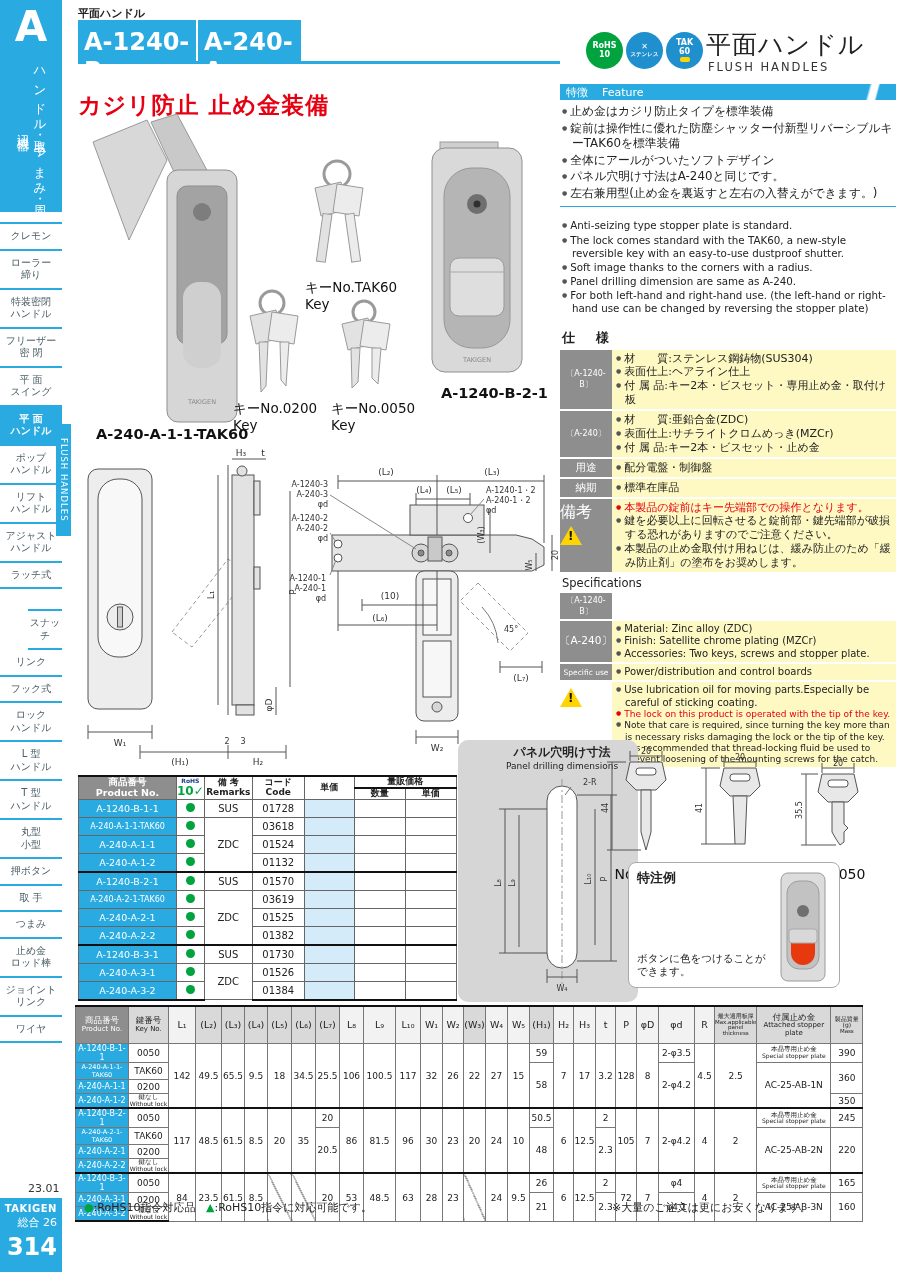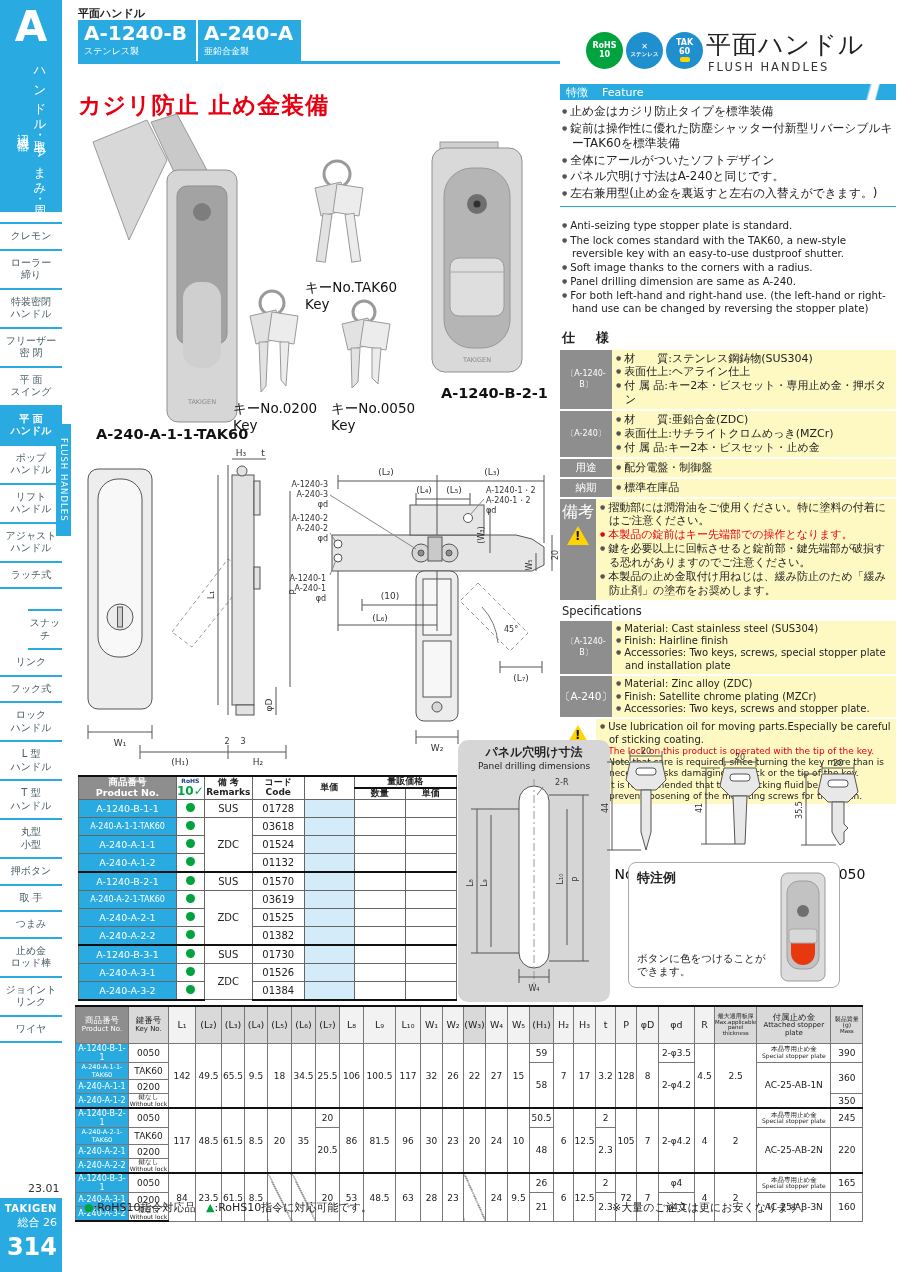--- a/index.html
+++ b/index.html
@@ -19,21 +19,21 @@
           writing-mode:vertical-rl;font-size:8.5px;letter-spacing:1px;display:flex;align-items:center;justify-content:center;}
   .sb-date{position:absolute;left:28px;top:1182px;font-size:11px;color:#333;}
   .sb-brand{position:absolute;left:0;top:1198px;width:62px;height:74px;background:#29abe2;color:#fff;text-align:right;padding:5px 5px 0 0;box-sizing:border-box;}
   .sb-brand .b1{font-size:10px;font-weight:bold;letter-spacing:0.5px;}
   .sb-brand .b2{font-size:11px;margin-top:1px;}
   .sb-brand .b3{font-size:24px;font-weight:bold;margin-top:3px;}
   
   .cat-label{position:absolute;left:78px;top:6px;font-size:11px;font-weight:bold;color:#222;}
   .blue-rule{position:absolute;left:78px;top:61px;width:482px;height:3px;background:#29abe2;}
   .model-box{position:absolute;top:20px;height:44px;background:#29abe2;color:#fff;box-sizing:border-box;padding:1px 6px;}
-  .model-box .m{font-size:20px;font-weight:bold;line-height:1.2;}
+  .model-box .m{font-size:24px;font-weight:bold;line-height:1.2;margin-top:7px;}
   .model-box .s{font-size:9px;}
   .badges{position:absolute;left:586px;top:32px;display:flex;gap:3px;}
   .badge{width:37px;height:37px;border-radius:50%;color:#fff;display:flex;flex-direction:column;align-items:center;justify-content:center;line-height:1;}
   .badge.green{background:#00a33e;}
   .badge.blue{background:#1f8fce;}
   .badge .t1{font-size:8px;font-weight:bold;}
   .badge .t2{font-size:8px;font-weight:bold;margin-top:1px;}
   .badge .tiny{font-size:5.5px;font-weight:bold;margin-top:1px;}
   .badge .keyg{width:10px;height:5px;background:#ffd400;border-radius:2px;margin-top:1px;}
   .main-title{position:absolute;left:706px;top:28px;font-size:25px;color:#222;letter-spacing:1px;}
@@ -55,29 +55,29 @@
               font-size:10.5px;flex-shrink:0;text-align:center;padding:2px 0;}
   .spec-label.small{font-size:8px;}
   .spec-label.xsmall{font-size:7.5px;}
   .spec-body{flex:1;background:#fef9c3;padding:2px 4px;}
   .spec-item{font-size:11px;line-height:1.26;padding-left:9px;text-indent:-9px;color:#222;}
   .spec-item:before{content:"●";font-size:6px;vertical-align:2px;margin-right:3px;color:#555;}
   .spec-item.red{color:#e60012;}
   .spec-item.red:before{color:#e60012;}
   .spec-en .spec-item{font-size:10px;line-height:1.24;}
   .spec-en .spec-item.fine{font-size:9px;}
-  .warn-wrap{width:36px;flex-shrink:0;display:flex;flex-direction:column;align-items:center;background:#8e8e8e;color:#fff;padding-top:3px;}
+  .warn-wrap{width:52px;flex-shrink:0;display:flex;flex-direction:column;align-items:flex-start;background:#8e8e8e;color:#fff;padding-top:3px;}
   .warn-wrap.plain{background:#fff;}
   .tri{width:0;height:0;border-left:11px solid transparent;border-right:11px solid transparent;border-bottom:19px solid #ffd400;position:relative;margin-top:3px;}
   .tri:after{content:"!";position:absolute;left:-3px;top:3px;font-size:12px;font-weight:bold;color:#111;}
   
   .photo-label{position:absolute;font-size:14.5px;font-weight:bold;color:#111;}
   .key-label{position:absolute;font-size:13.5px;color:#111;line-height:1.25;}
   
-  .panel-box{position:absolute;left:458px;top:740px;width:152px;height:262px;background:#d6d6d6;border-radius:10px;text-align:center;}
+  .panel-box{position:absolute;left:458px;top:740px;width:152px;height:262px;background:#d6d6d6;border-radius:10px;text-align:center;padding-left:28px;}
   .panel-box .tj{font-size:12px;font-weight:bold;margin-top:4px;}
   .panel-box .te{font-size:9px;margin-top:0px;}
   
   .keyfig{position:absolute;top:746px;width:92px;text-align:center;}
   .keyfig .nm{font-size:14px;color:#111;margin-top:2px;}
   
   .custom-box{position:absolute;left:628px;top:862px;width:212px;height:126px;background:#fff;border:1px solid #aaa;border-radius:8px;box-sizing:border-box;padding:6px 8px;}
   .custom-box .tt{font-size:13px;font-weight:bold;}
   .custom-box .note{position:absolute;left:8px;bottom:8px;font-size:10.5px;line-height:1.3;}
   
@@ -272,21 +272,21 @@
         <li>Panel drilling dimension are same as A-240.</li>
         <li>For both left-hand and right-hand use. (the left-hand or right-hand use can be changed by reversing the stopper plate)</li>
       </ul>
     <div class="sec-title">仕　様</div>
     <div id="spec-jp">
         <div class="spec-row">
           <div class="spec-label small">〔A-1240-B〕</div>
           <div class="spec-body">
             <div class="spec-item">材　　質:ステンレス鋼鋳物(SUS304)</div>
             <div class="spec-item">表面仕上:ヘアライン仕上</div>
-            <div class="spec-item">付 属 品:キー2本・ビスセット・専用止め金・押ボタン</div>
+            <div class="spec-item">付 属 品:キー2本・ビスセット・専用止め金・取付け板</div>
           </div>
         </div>
         <div class="spec-row">
           <div class="spec-label small">〔A-240〕</div>
           <div class="spec-body">
             <div class="spec-item">材　　質:亜鉛合金(ZDC)</div>
             <div class="spec-item">表面仕上:サチライトクロムめっき(MZCr)</div>
             <div class="spec-item">付 属 品:キー2本・ビスセット・止め金</div>
           </div>
         </div>
@@ -301,43 +301,43 @@
           <div class="spec-body">
             <div class="spec-item">標準在庫品</div>
           </div>
         </div>
         <div class="spec-row">
           <div class="warn-wrap">
             <div>備考</div>
             <div class="tri"></div>
           </div>
           <div class="spec-body">
-            <div class="spec-item">摺動部には潤滑油をご使用ください。特に塗料の付着にはご注意ください。</div>
             <div class="spec-item red">本製品の錠前はキー先端部での操作となります。</div>
             <div class="spec-item">鍵を必要以上に回転させると錠前部・鍵先端部が破損する恐れがありますのでご注意ください。</div>
             <div class="spec-item">本製品の止め金取付け用ねじは、緩み防止のため「緩み防止剤」の塗布をお奨めします。</div>
           </div>
         </div>
       </div>
     <div class="sec-title-en">Specifications</div>
     <div id="spec-en" class="spec-en">
         <div class="spec-row">
           <div class="spec-label small">〔A-1240-B〕</div>
-          <div class="spec-body">
-            <div class="spec-item">Material: Cast stainless steel (SUS304)</div>
-            <div class="spec-item">Finish: Hairline finish</div>
-            <div class="spec-item">Accessories: Two keys, screws, special stopper plate and installation plate</div>
-          </div>
         </div>
         <div class="spec-row">
           <div class="spec-label">〔A-240〕</div>
           <div class="spec-body">
             <div class="spec-item">Material: Zinc alloy (ZDC)</div>
             <div class="spec-item">Finish: Satellite chrome plating (MZCr)</div>
             <div class="spec-item">Accessories: Two keys, screws and stopper plate.</div>
+          </div>
+        </div>
+        <div class="spec-row">
+          <div class="spec-label xsmall">Specific use</div>
+          <div class="spec-body">
+            <div class="spec-item">Power/distribution and control boards</div>
           </div>
         </div>
         <div class="spec-row">
           <div class="warn-wrap plain">
             <div class="tri"></div>
           </div>
           <div class="spec-body">
             <div class="spec-item">Use lubrication oil for moving parts.Especially be careful of sticking coating.</div>
             <div class="spec-item red fine">The lock on this product is operated with the tip of the key.</div>
             <div class="spec-item fine">Note that care is required, since turning the key more than is necessary risks damaging the lock or the tip of the key.</div>

